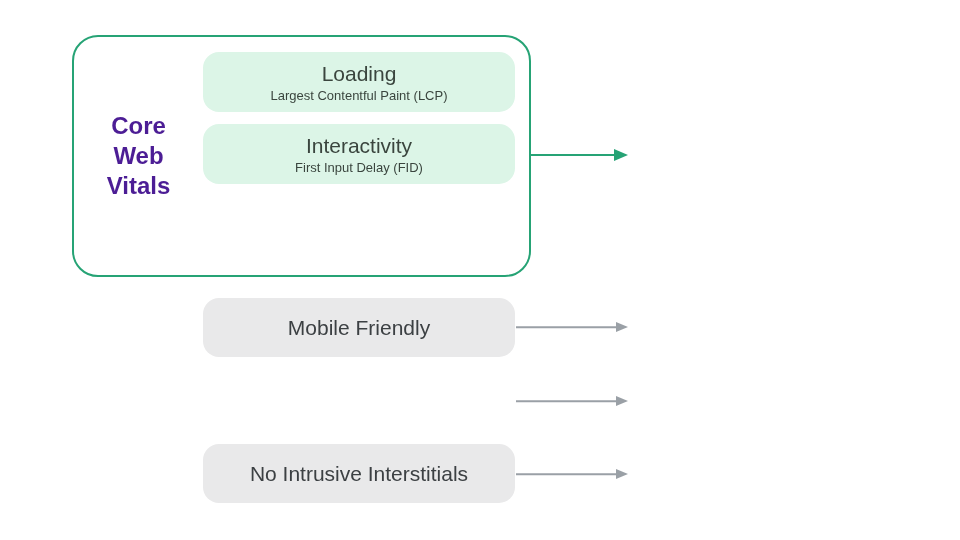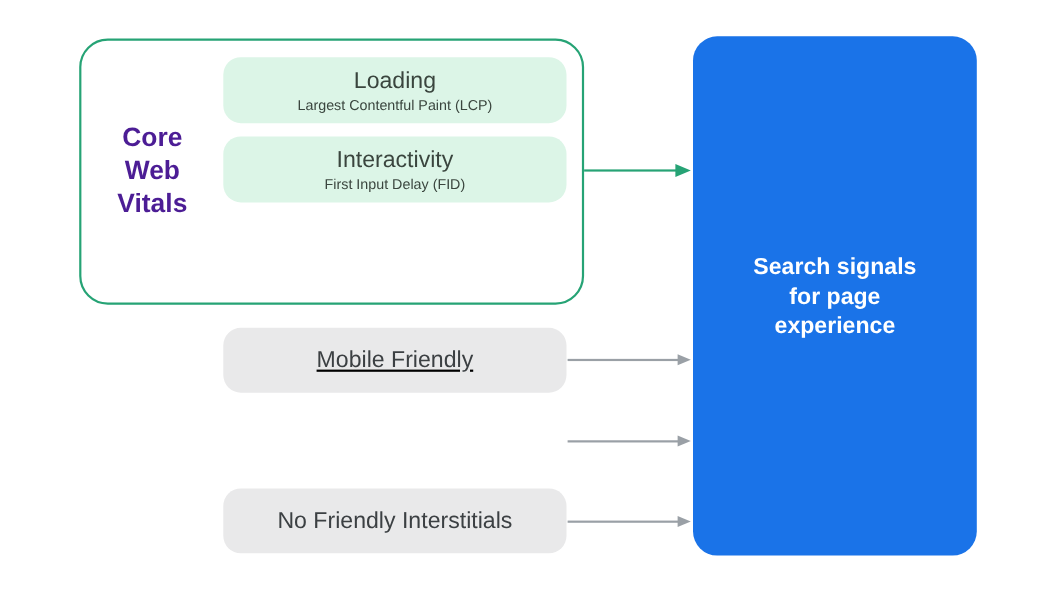--- a/index.html
+++ b/index.html
@@ -78,21 +78,21 @@
     left: 203px;
     width: 312px;
     height: 59px;
     background: #E9E9EA;
     border-radius: 16px;
     display: flex;
     align-items: center;
     justify-content: center;
     text-align: center;
   }
-  .signal-card.s0 { top: 298px; text-decoration: underline; }
+  .signal-card.s0 { top: 298px; }
   .signal-card.s1 { top: 371px; }
   .signal-card.s2 { top: 444px; }
   .signal-label {
     color: #3C4043;
     font-size: 21px;
   }
 
   
   .result-panel {
     position: absolute;
@@ -193,35 +193,30 @@
     <span class="line"></span>
     <span class="head"></span>
   </div>
 
   <div class="signal-card s0">
     <div class="signal-label">Mobile Friendly</div>
   </div>
 
 
   <div class="signal-card s2">
-    <div class="signal-label">No Friendly Interstitials</div>
+    <div class="signal-label">No Intrusive Interstitials</div>
   </div>
 
   <div class="arrow arrow-gray a0">
     <span class="line"></span>
     <span class="head"></span>
   </div>
   <div class="arrow arrow-gray a1">
     <span class="line"></span>
     <span class="head"></span>
   </div>
   <div class="arrow arrow-gray a2">
     <span class="line"></span>
     <span class="head"></span>
   </div>
 
-  <div class="result-panel">
-    <div class="result-label">Search signals
-for page
-experience</div>
-  </div>
 
 </div>
 
 </body></html>

